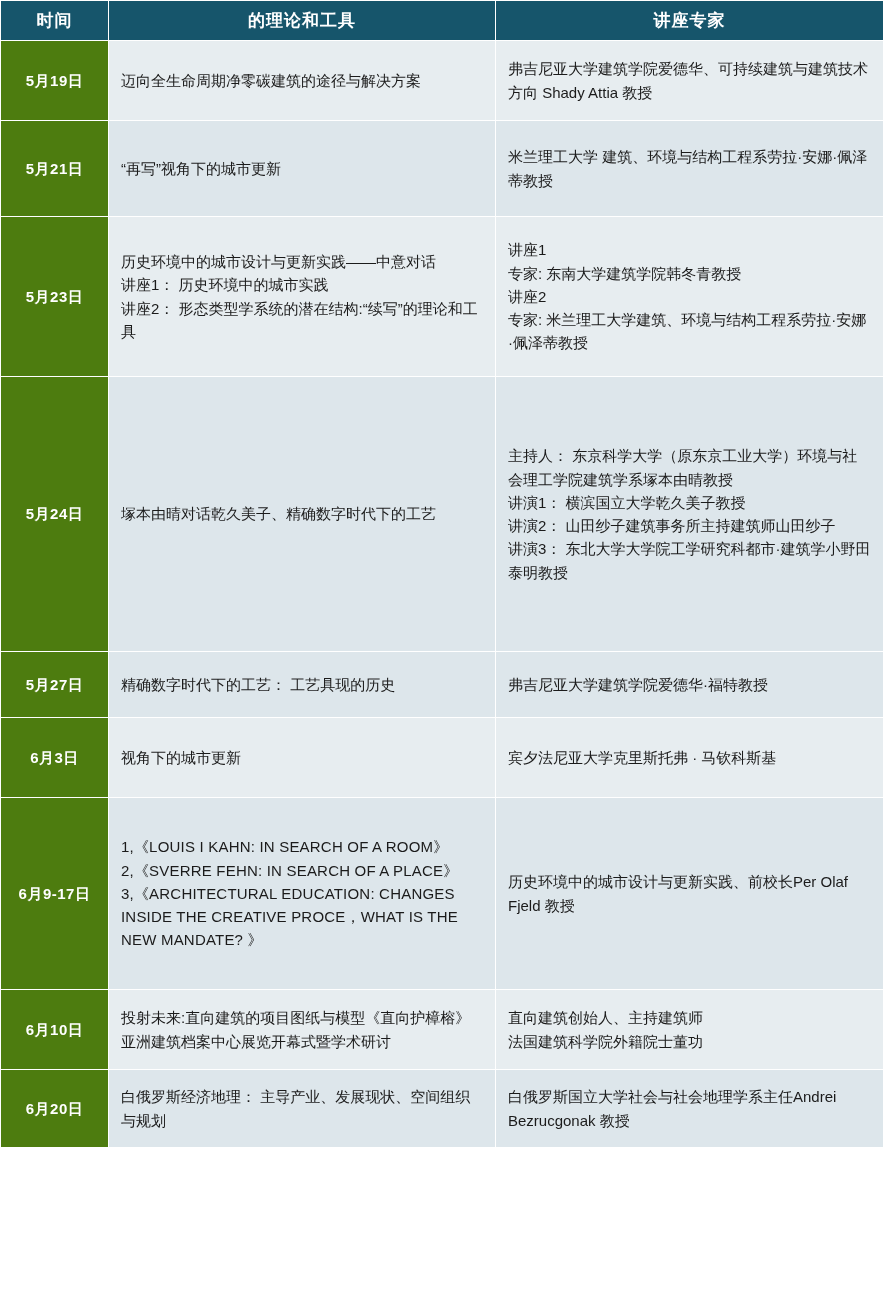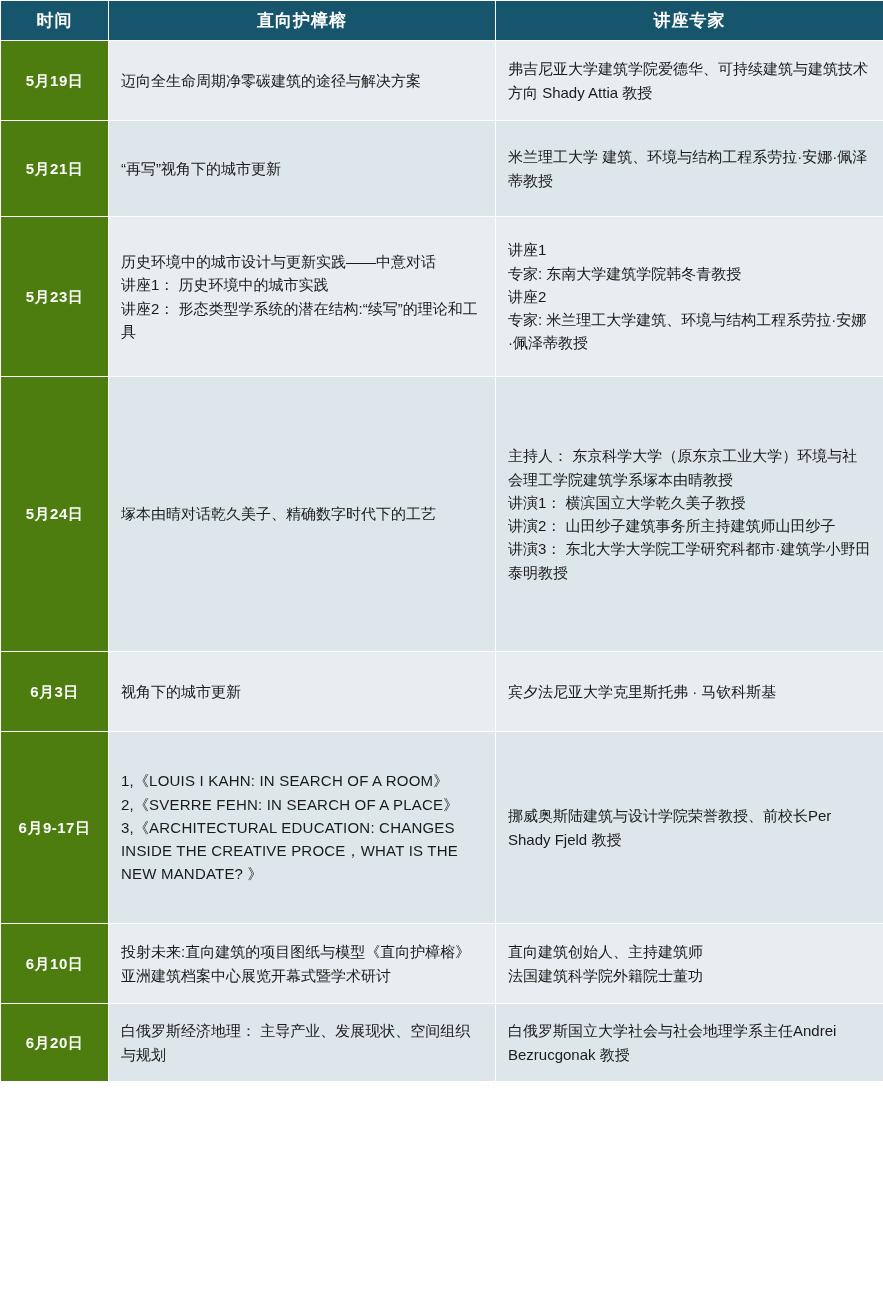--- a/index.html
+++ b/index.html
@@ -67,21 +67,21 @@
 
 <table class="schedule">
   <colgroup>
     <col class="c-date">
     <col class="c-topic">
     <col class="c-expert">
   </colgroup>
   <thead>
     <tr>
       <th>时间</th>
-      <th>直向护樟榕</th>
+      <th>的理论和工具</th>
       <th>讲座专家</th>
     </tr>
   </thead>
   <tbody>
     <tr style="height:80px">
       <td class="date">5月19日</td>
       <td class="cell">迈向全生命周期净零碳建筑的途径与解决方案</td>
       <td class="cell">弗吉尼亚大学建筑学院爱德华、可持续建筑与建筑技术方向 Shady Attia 教授</td>
     </tr>
     <tr class="alt" style="height:96px">
@@ -100,31 +100,36 @@
 专家: 米兰理工大学建筑、环境与结构工程系劳拉·安娜·佩泽蒂教授</td>
     </tr>
     <tr class="alt" style="height:275px">
       <td class="date">5月24日</td>
       <td class="cell">塚本由晴对话乾久美子、精确数字时代下的工艺</td>
       <td class="cell">主持人：  东京科学大学（原东京工业大学）环境与社会理工学院建筑学系塚本由晴教授
 讲演1：  横滨国立大学乾久美子教授
 讲演2：  山田纱子建筑事务所主持建筑师山田纱子
 讲演3：  东北大学大学院工学研究科都市·建筑学小野田泰明教授</td>
     </tr>
+    <tr class="alt" style="height:66px">
+      <td class="date">5月27日</td>
+      <td class="cell">精确数字时代下的工艺：  工艺具现的历史</td>
+      <td class="cell">弗吉尼亚大学建筑学院爱德华·福特教授</td>
+    </tr>
     <tr style="height:80px">
       <td class="date">6月3日</td>
       <td class="cell">视角下的城市更新</td>
       <td class="cell">宾夕法尼亚大学克里斯托弗 · 马钦科斯基</td>
     </tr>
     <tr class="alt" style="height:192px">
       <td class="date">6月9-17日</td>
       <td class="cell latin">1,《LOUIS I KAHN: IN SEARCH OF A ROOM》
 2,《SVERRE FEHN: IN SEARCH OF A PLACE》
 3,《ARCHITECTURAL EDUCATION: CHANGES INSIDE THE CREATIVE PROCE，WHAT IS THE NEW MANDATE? 》</td>
-      <td class="cell">挪威奥斯陆建筑与设计学院荣誉教授、前校长Per Shady Fjeld 教授</td>
+      <td class="cell">历史环境中的城市设计与更新实践、前校长Per Olaf Fjeld 教授</td>
     </tr>
     <tr style="height:80px">
       <td class="date">6月10日</td>
       <td class="cell">投射未来:直向建筑的项目图纸与模型《直向护樟榕》亚洲建筑档案中心展览开幕式暨学术研讨</td>
       <td class="cell">直向建筑创始人、主持建筑师
 法国建筑科学院外籍院士董功</td>
     </tr>
     <tr class="alt" style="height:78px">
       <td class="date">6月20日</td>
       <td class="cell">白俄罗斯经济地理：  主导产业、发展现状、空间组织与规划</td>

